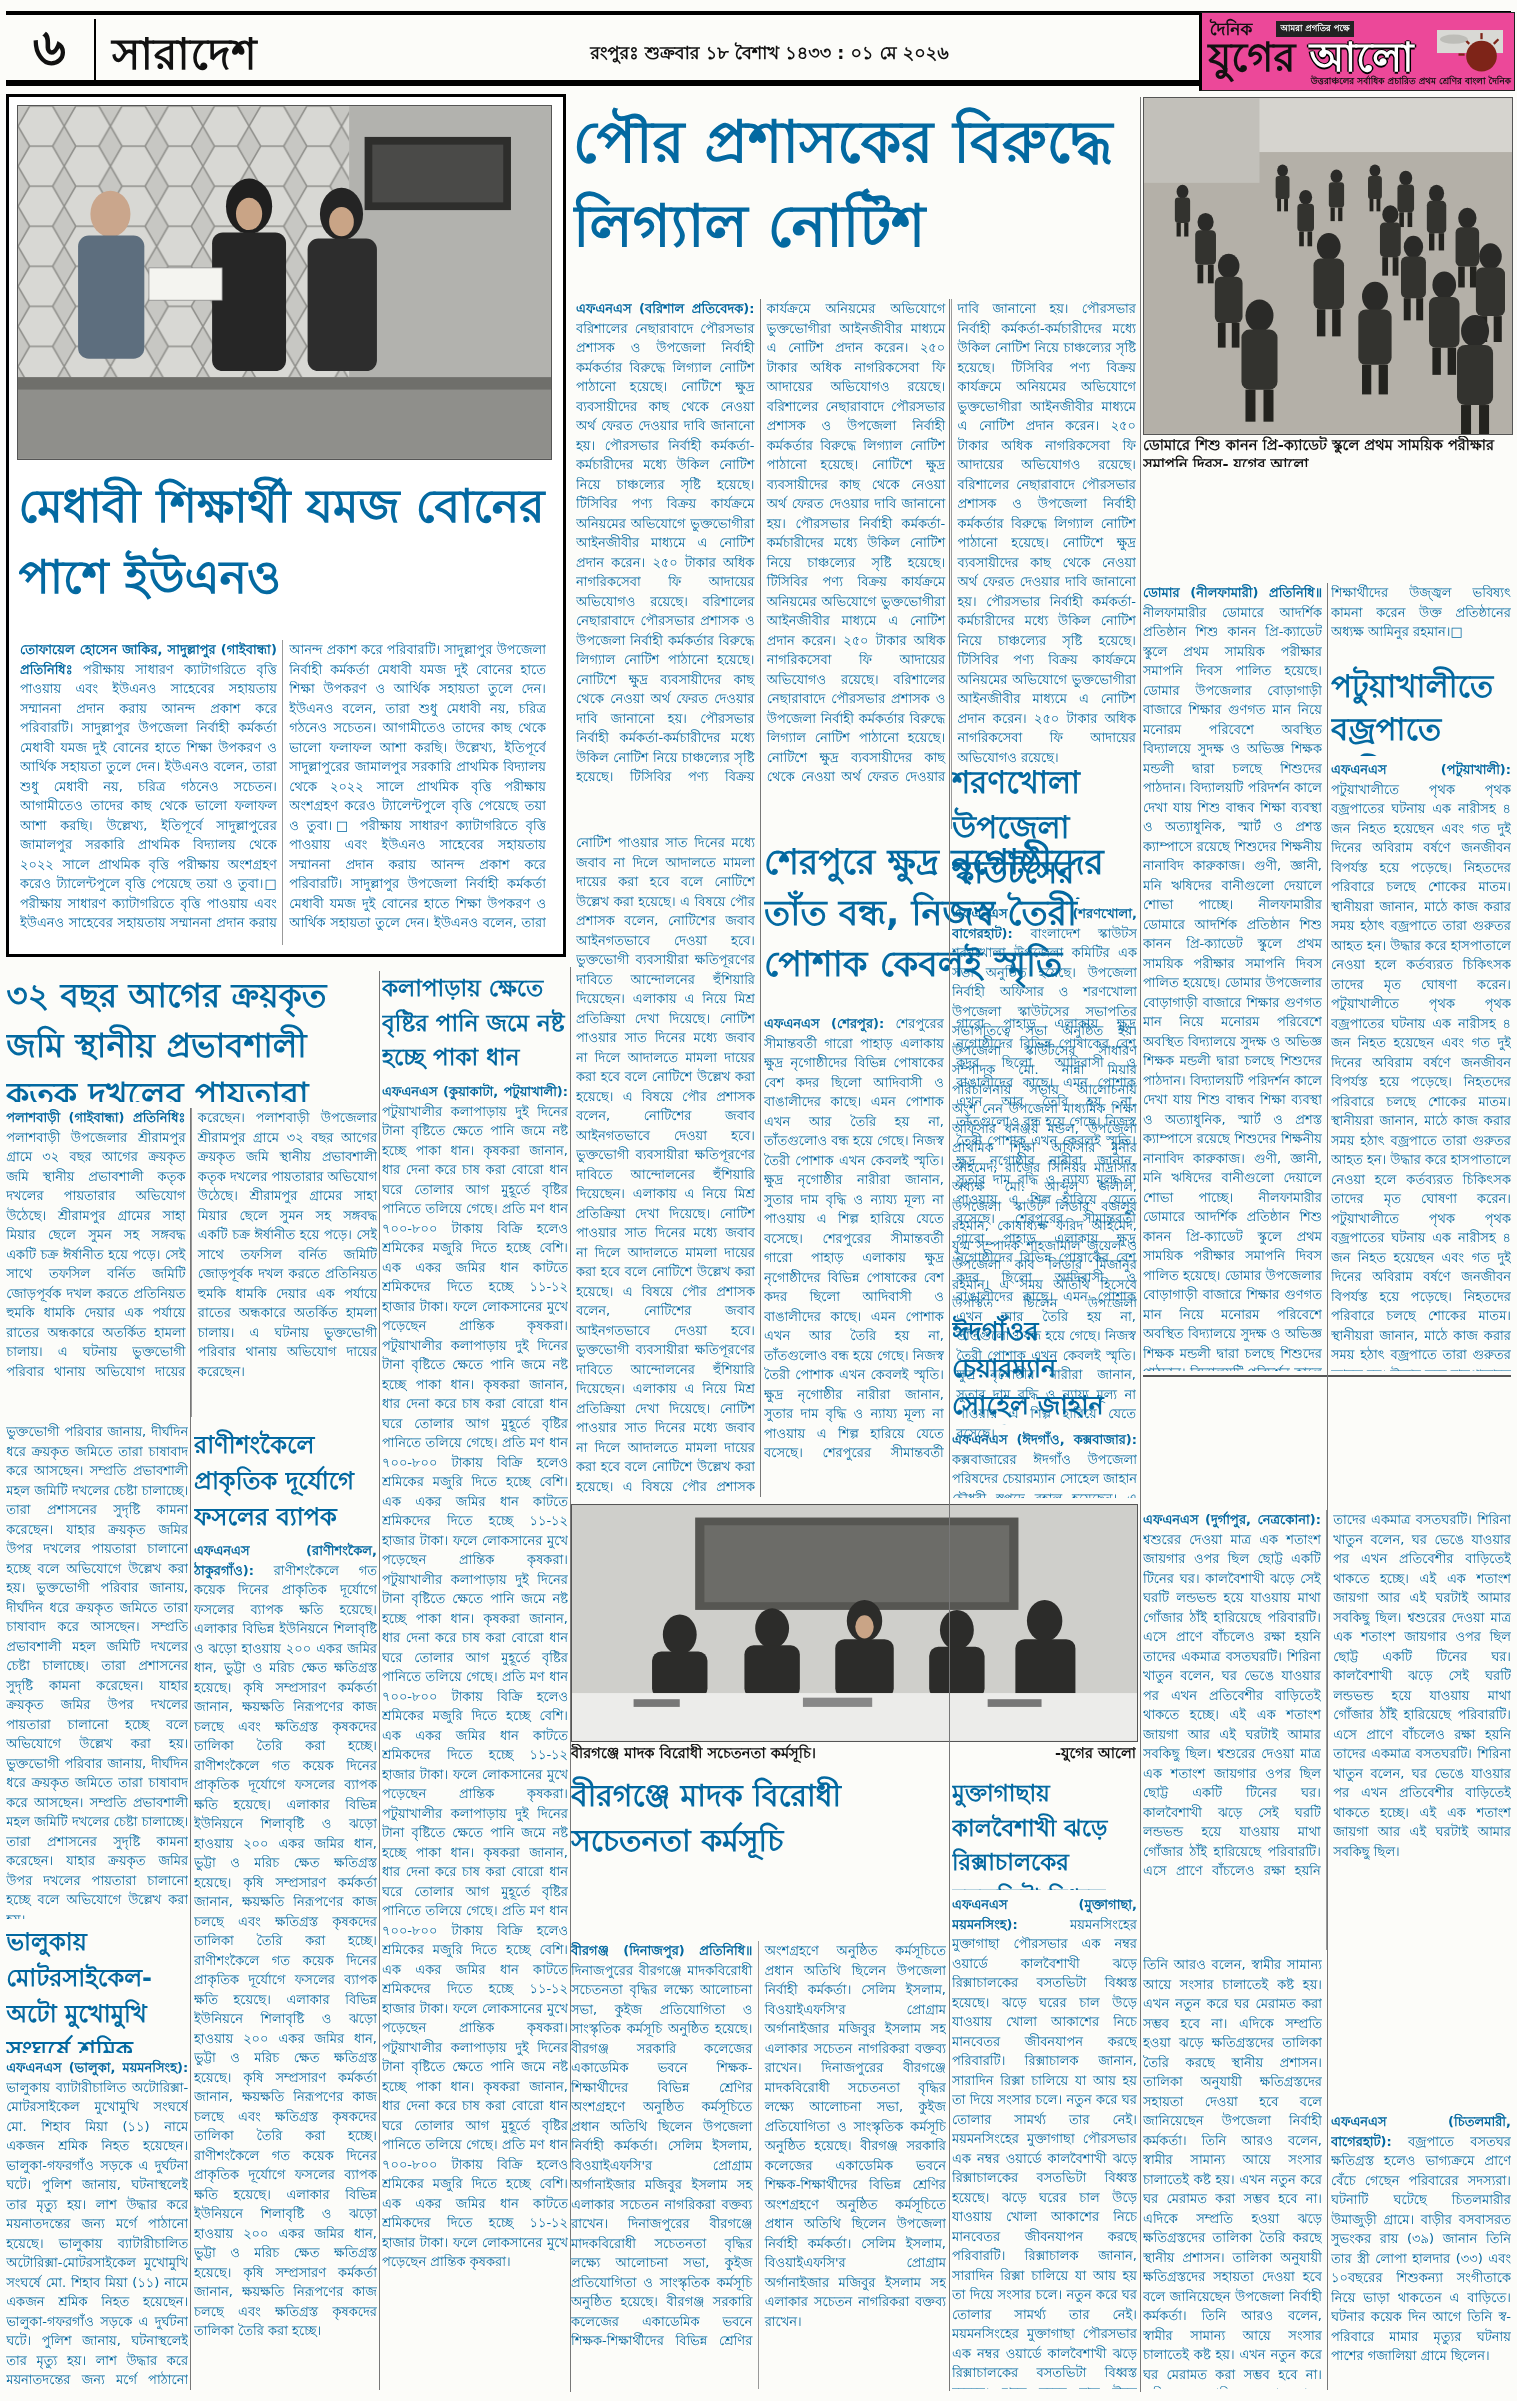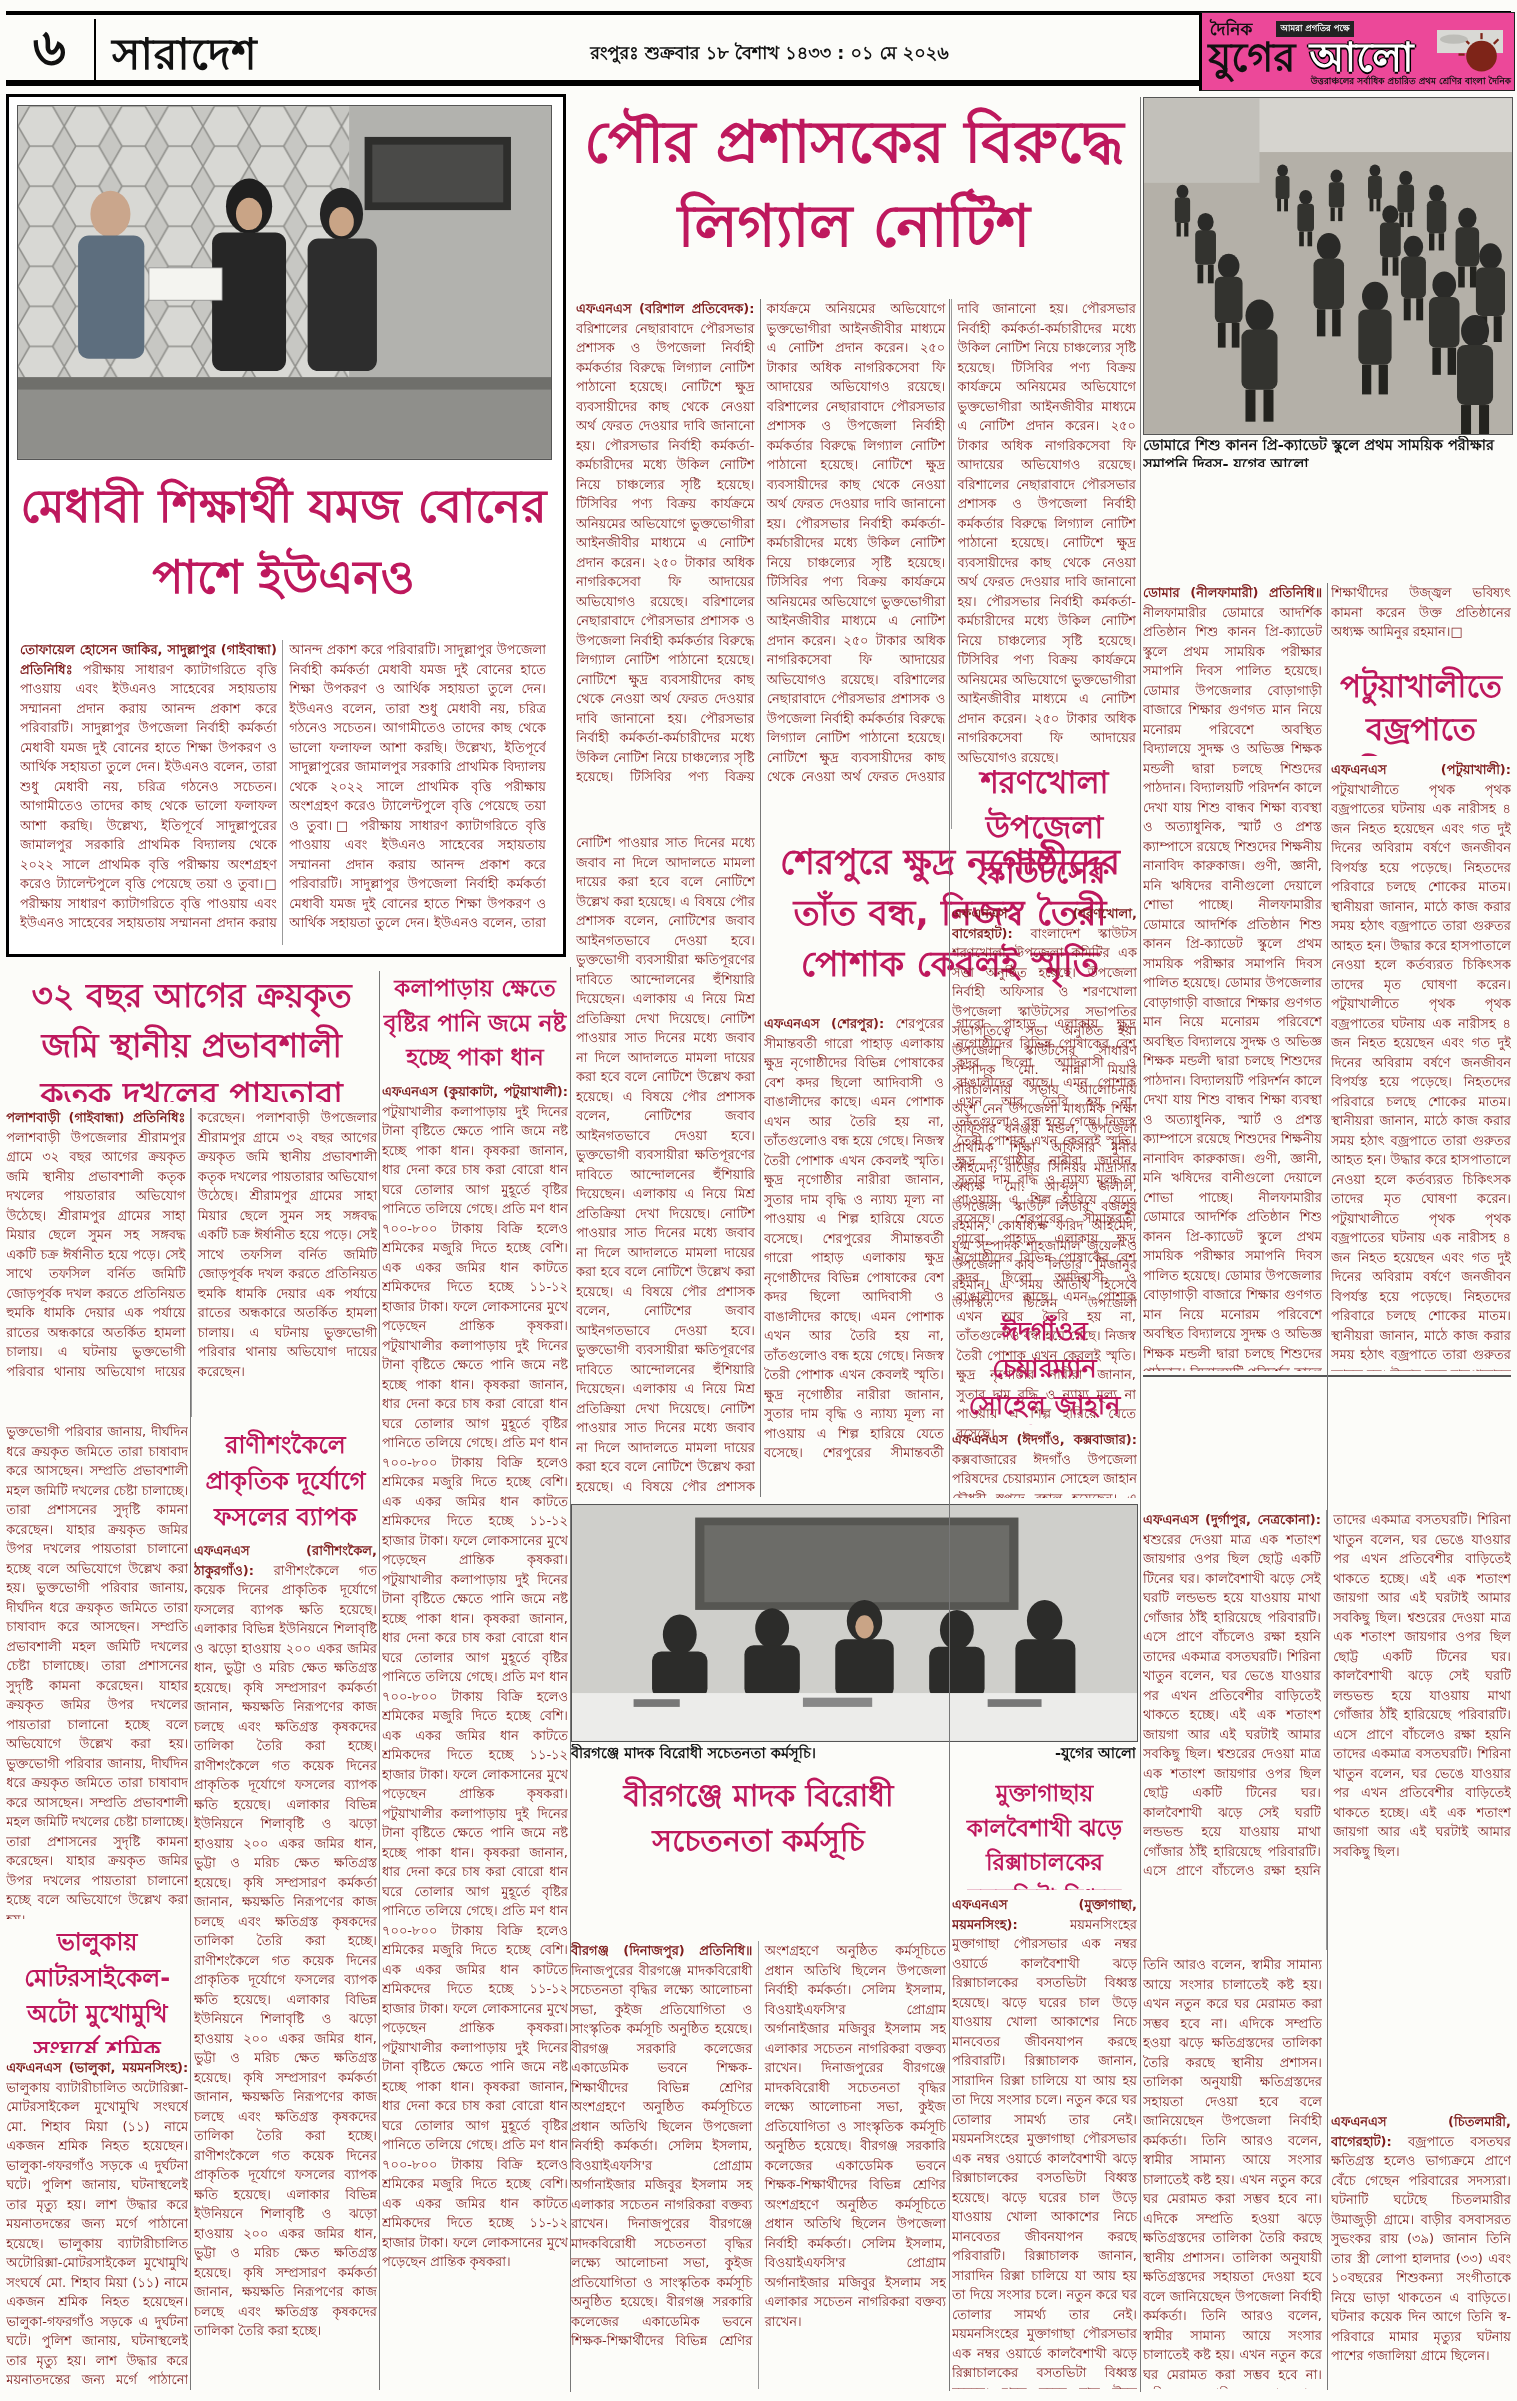--- a/index.html
+++ b/index.html
@@ -11,22 +11,22 @@
   .pageno{font-size:51px;font-weight:700;text-align:center;line-height:1.1;}
   .section-title{font-size:43px;font-weight:700;letter-spacing:0.8px;}
   .dateline{font-size:17.7px;font-weight:700;text-align:center;}
   .masthead{background:#ec4899;border:0.8px solid #222;border-left:3.1px solid #000;z-index:5;}
   .mh-daily{position:absolute;left:7.7px;top:3.1px;font-size:17px;font-weight:700;}
   .mh-slogan-top{position:absolute;left:74px;top:7.7px;font-size:8.5px;font-weight:700;background:#222;color:#fff;padding:0.8px 4.6px;}
   .mh-name{position:absolute;left:6.2px;top:21.6px;font-size:40px;font-weight:800;line-height:1.1;white-space:nowrap;}
   .mh-name .lite{color:#fff;text-shadow:-1.5px 0 #000,1.5px 0 #000,0 -1.5px #000,0 1.5px #000;}
   .mh-slogan-bottom{position:absolute;left:0;right:3.1px;bottom:1.5px;font-size:8.9px;font-weight:700;text-align:right;margin-top:45px;}
   .sun{position:absolute;right:10.8px;top:17px;width:66px;height:43px;}
-  .hl{font-weight:800;text-align:center;color:#be185d;overflow:hidden;}
-  .body-txt{font-size:13px;line-height:1.5;text-align:justify;overflow:hidden;color:#7f1d1d;}
+  .hl{font-weight:800;text-align:left;color:#0369a1;overflow:hidden;}
+  .body-txt{font-size:13px;line-height:1.5;text-align:justify;overflow:hidden;color:#0369a1;}
   .cols2{column-count:2;column-gap:12.3px;column-rule:0.8px solid #999;}
   .cols3{column-count:3;column-gap:12.3px;column-rule:0.8px solid #999;}
   .byline{font-weight:700;}
   .photo{background:#c4c4c0;overflow:hidden;border:0.8px solid #555;}
   .caption{font-size:14.6px;font-weight:700;line-height:1.3;overflow:hidden;}
   .caption .credit{float:right;font-weight:700;}
   .art-box{border:3.8px solid #000;background:#fff;}
 </style>
 </head>
 <body>

